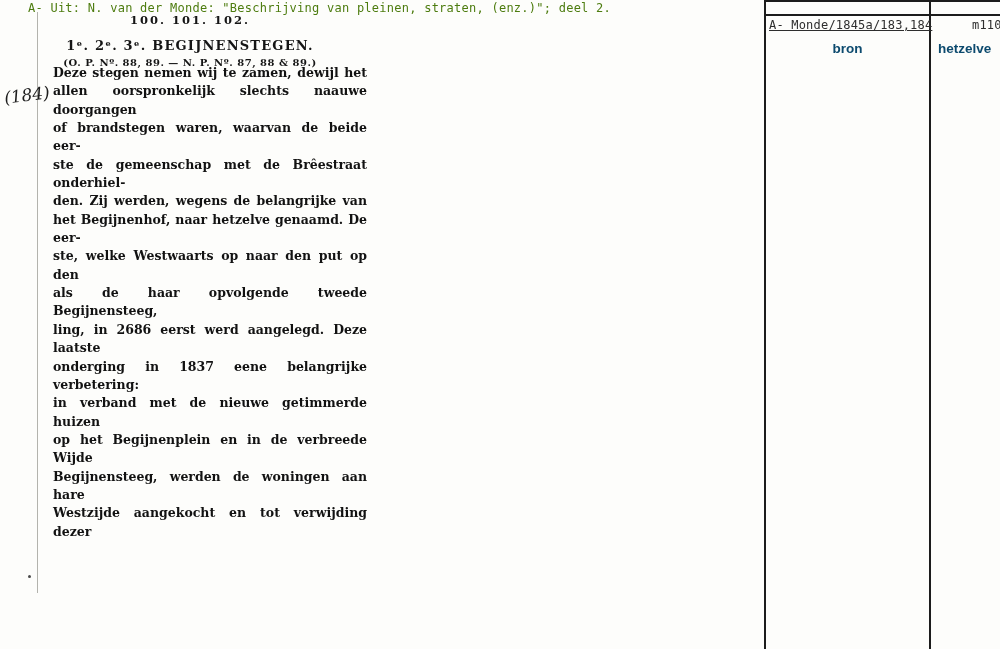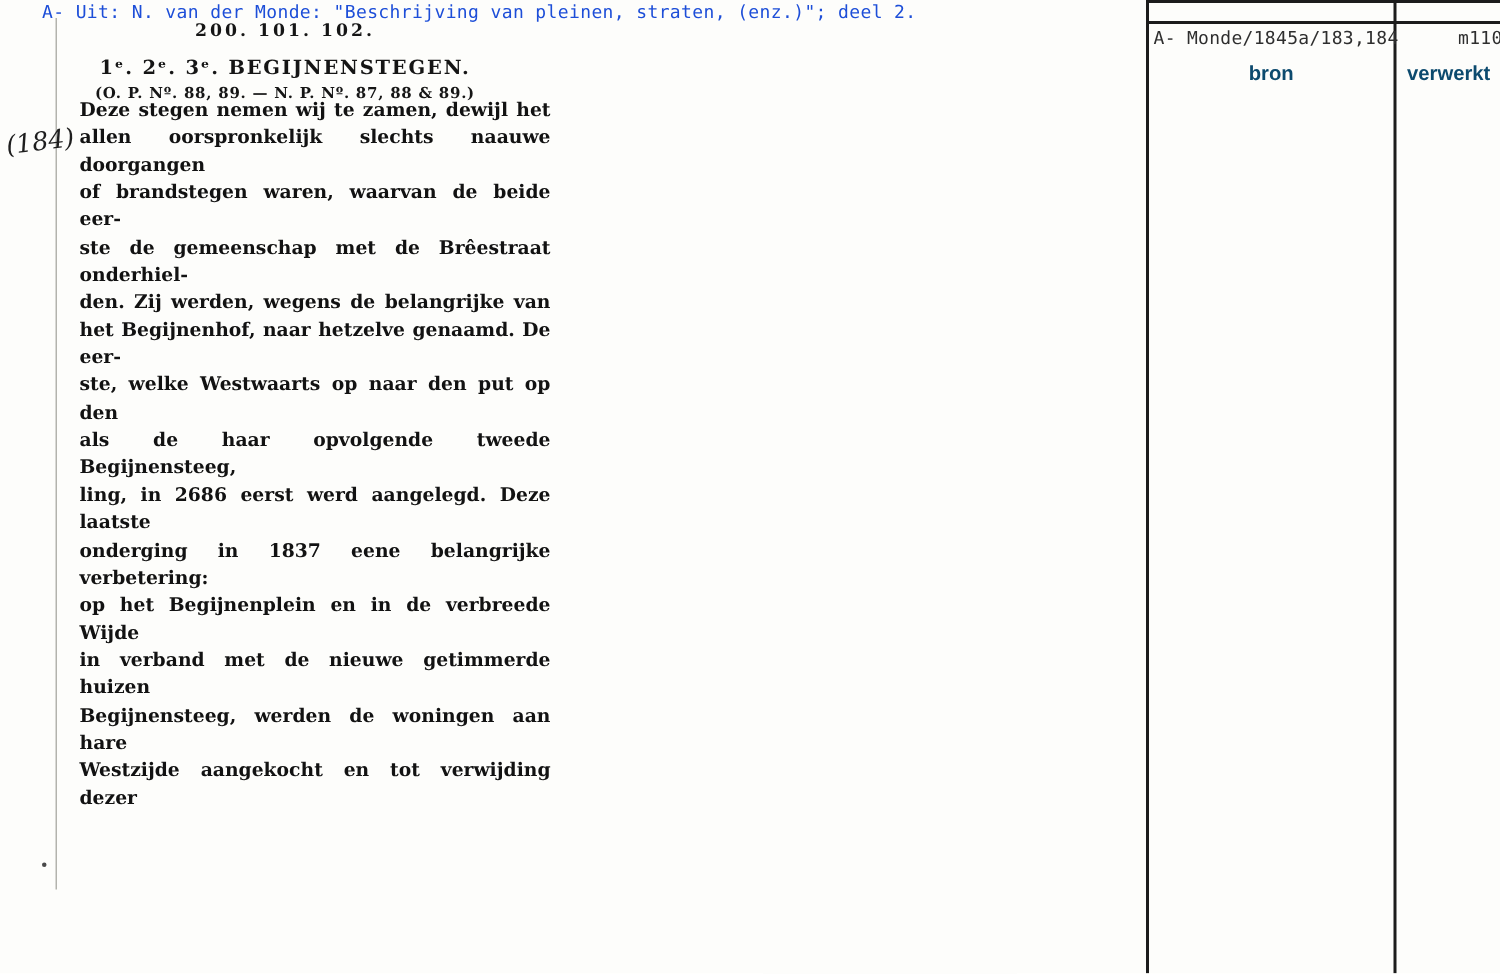--- a/index.html
+++ b/index.html
@@ -6,21 +6,21 @@
   .page {
     position:relative; width:1000px; height:649px;
     background:#fdfdfb; overflow:hidden;
     font-family:"DejaVu Serif", serif;
   }
 
   
   .mono-header {
     position:absolute; left:28px; top:1px;
     font-family:"DejaVu Sans Mono", monospace;
-    font-size:12px; color:#1d4ed8; letter-spacing:0.25px; white-space:pre;
+    font-size:12px; color:#4d7c0f; letter-spacing:0.25px; white-space:pre;
   }
 
   
   .gutter-line {
     position:absolute; left:37px; top:12px; width:1px; height:581px;
     background:#b3b3ad;
   }
   .speck {
     position:absolute; left:28px; top:575px; width:3px; height:3px;
     background:#4a4a4a; border-radius:50%;
@@ -67,65 +67,65 @@
     margin-top:42px;
   }
   .th-bron { left:766px; width:163px; text-align:center; }
   .th-verwerkt { left:938px; }
 
   .td-cell {
     position:absolute; top:18px;
     font-family:"DejaVu Sans Mono", monospace;
     font-size:12px; color:#2e2e2e; letter-spacing:0.2px; white-space:pre;
   }
-  .td-bron { left:769px; }
+  .td-bron { left:769px;text-decoration:underline; }
   .td-verwerkt { left:972px; }
 </style>
 </head>
 <body>
 
 <div class="page">
 
   <div class="mono-header">A- Uit: N. van der Monde: "Beschrijving van pleinen, straten, (enz.)"; deel 2.</div>
 
   <div class="gutter-line"></div>
   <div class="speck"></div>
 
   <div class="heading">
-    <div class="h-nums">200. 101. 102.</div>
+    <div class="h-nums">100. 101. 102.</div>
     <div class="h-title">1ᵉ. 2ᵉ. 3ᵉ. BEGIJNENSTEGEN.</div>
     <div class="h-refs">(O. P. Nº. 88, 89. — N. P. Nº. 87, 88 &amp; 89.)</div>
   </div>
 
   <div class="margin-note">(184)</div>
 
   <div class="body-text">
     <div class="bl">Deze stegen nemen wij te zamen, dewijl het</div>
     <div class="bl">allen oorspronkelijk slechts naauwe doorgangen</div>
     <div class="bl">of brandstegen waren, waarvan de beide eer-</div>
     <div class="bl">ste de gemeenschap met de Brêestraat onderhiel-</div>
     <div class="bl">den.  Zij werden, wegens de belangrijke van</div>
     <div class="bl">het Begijnenhof, naar hetzelve genaamd.  De eer-</div>
     <div class="bl">ste, welke Westwaarts op naar den put op den</div>
     <div class="bl">als de haar opvolgende tweede Begijnensteeg,</div>
     <div class="bl">ling, in 2686 eerst werd aangelegd.  Deze laatste</div>
     <div class="bl">onderging in 1837 eene belangrijke verbetering:</div>
+    <div class="bl">in verband met de nieuwe getimmerde huizen</div>
     <div class="bl">op het Begijnenplein en in de verbreede Wijde</div>
-    <div class="bl">in verband met de nieuwe getimmerde huizen</div>
     <div class="bl">Begijnensteeg, werden de woningen aan hare</div>
     <div class="bl">Westzijde aangekocht en tot verwijding dezer</div>
 
   </div>
 
   <div>
     <div class="tline tv1"></div>
     <div class="tline tv2"></div>
     <div class="tline ttop"></div>
     <div class="tline thead"></div>
 
     <div class="th-cell th-bron">bron</div>
-    <div class="th-cell th-verwerkt">verwerkt</div>
+    <div class="th-cell th-verwerkt">hetzelve</div>
 
     <div class="td-cell td-bron">A- Monde/1845a/183,184</div>
     <div class="td-cell td-verwerkt">m11086</div>
   </div>
 
 </div>
 
 </body></html>

